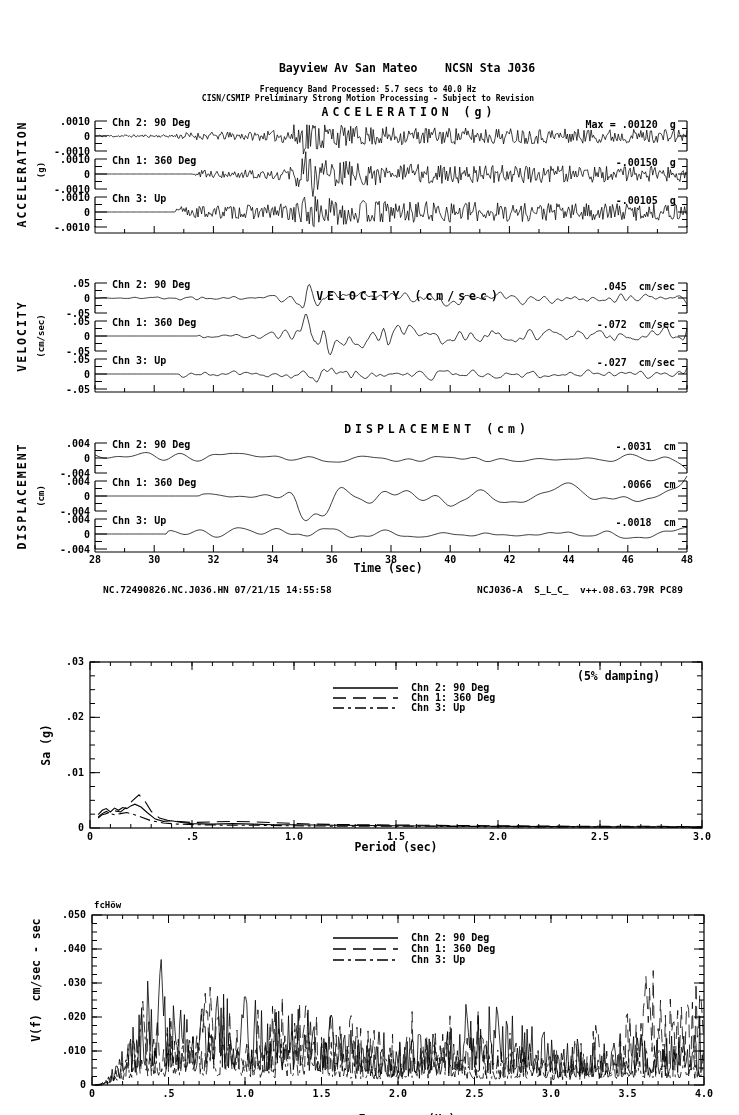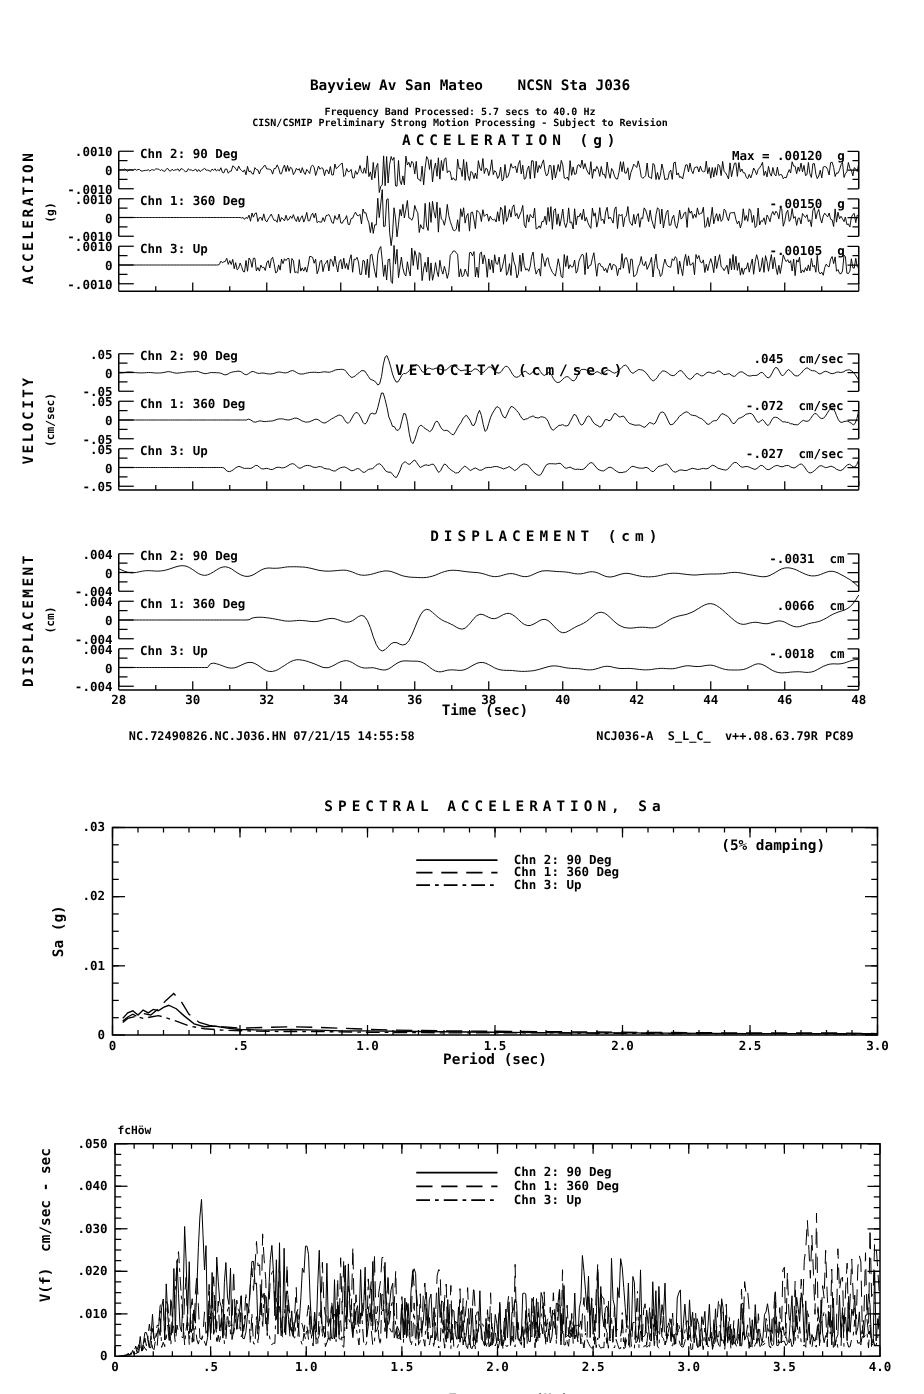--- a/index.html
+++ b/index.html
@@ -571,28 +571,27 @@
         <path d="M95.1 1085.0L96.3 1085.0L97.5 1084.7L98.7 1084.4L100.0 1084.8L101.2 1083.5L102.4 1084.2L103.6 1083.8L104.9 1083.8L106.1 1080.3L107.3 1083.2L108.5 1082.8L109.7 1082.5L111.0 1078.8L112.2 1069.2L113.4 1080.9L114.6 1075.4L115.9 1066.1L117.1 1066.0L118.3 1070.5L119.5 1077.8L120.8 1068.9L122.0 1051.4L123.2 1070.9L124.4 1069.9L125.7 1067.0L126.9 1062.1L128.1 1068.4L129.3 1045.9L130.6 1039.2L131.8 1072.0L133.0 1027.1L134.2 1052.2L135.5 1067.8L136.7 1066.8L137.9 1066.3L139.1 1014.8L140.3 1066.4L141.6 1008.4L142.8 1035.0L144.0 1061.0L145.2 1065.4L146.5 1037.3L147.7 981.2L148.9 1008.8L150.1 1051.5L151.4 1009.4L152.6 1065.7L153.8 1064.4L155.0 1047.9L156.3 1058.5L157.5 1030.2L158.7 998.0L159.9 973.6L161.2 959.5L162.4 987.8L163.6 1016.0L164.8 996.5L166.1 1069.5L167.3 1052.7L168.5 1066.5L169.7 1018.0L170.9 1067.4L172.2 1062.9L173.4 1005.7L174.6 1025.1L175.8 1041.2L177.1 1045.7L178.3 1070.5L179.5 1026.0L180.7 1010.0L182.0 1037.6L183.2 1043.6L184.4 1014.6L185.6 1071.6L186.9 1064.8L188.1 1045.4L189.3 1063.5L190.5 1053.8L191.8 1048.1L193.0 1036.5L194.2 1070.6L195.4 1071.0L196.7 1065.8L197.9 1053.1L199.1 1045.3L200.3 1027.2L201.5 1009.1L202.8 1009.1L204.0 1027.2L205.2 1026.5L206.4 1063.5L207.7 1052.1L208.9 1032.4L210.1 1037.9L211.3 1034.5L212.6 1059.1L213.8 1056.4L215.0 1032.4L216.2 1007.9L217.5 996.3L218.7 1016.8L219.9 1052.7L221.1 1007.8L222.4 1067.3L223.6 994.2L224.8 1068.6L226.0 1067.5L227.3 998.6L228.5 1067.8L229.7 1044.1L230.9 1055.3L232.1 1064.3L233.4 1048.7L234.6 1069.0L235.8 1058.2L237.0 1050.2L238.3 1055.1L239.5 1055.6L240.7 1037.9L241.9 1014.6L243.2 1018.0L244.4 996.9L245.6 996.9L246.8 1003.5L248.1 1039.0L249.3 1060.0L250.5 1068.9L251.7 1050.3L253.0 1065.5L254.2 1027.6L255.4 1000.2L256.6 1039.2L257.9 1063.8L259.1 1065.3L260.3 1069.5L261.5 1010.6L262.7 1061.0L264.0 1054.9L265.2 1070.6L266.4 1070.8L267.6 1023.7L268.9 1069.8L270.1 1043.6L271.3 1071.0L272.5 1071.4L273.8 1069.9L275.0 1070.0L276.2 1012.2L277.4 1060.2L278.7 1011.1L279.9 1048.3L281.1 1059.9L282.3 1070.1L283.6 1052.8L284.8 1048.9L286.0 1044.5L287.2 1058.9L288.5 1015.7L289.7 1052.9L290.9 1046.4L292.1 1013.8L293.3 1069.7L294.6 1061.3L295.8 1050.2L297.0 1057.4L298.2 1009.2L299.5 1051.1L300.7 1065.3L301.9 1063.5L303.1 1057.5L304.4 1034.6L305.6 1048.3L306.8 1048.7L308.0 1009.9L309.3 1070.6L310.5 1052.3L311.7 1043.4L312.9 1031.4L314.2 1026.6L315.4 1070.3L316.6 1065.6L317.8 1061.0L319.1 1064.4L320.3 1071.5L321.5 1043.4L322.7 1070.5L323.9 1038.5L325.2 1070.1L326.4 1042.8L327.6 1064.0L328.8 1032.9L330.1 1018.2L331.3 1015.0L332.5 1018.8L333.7 1057.7L335.0 1071.2L336.2 1062.9L337.4 1064.3L338.6 1057.4L339.9 1040.4L341.1 1033.9L342.3 1062.6L343.5 1039.8L344.8 1035.2L346.0 1061.5L347.2 1049.8L348.4 1071.8L349.7 1065.4L350.9 1030.1L352.1 1054.0L353.3 1040.7L354.5 1041.8L355.8 1065.9L357.0 1073.7L358.2 1039.6L359.4 1064.6L360.7 1067.3L361.9 1047.7L363.1 1048.8L364.3 1067.7L365.6 1071.5L366.8 1045.5L368.0 1073.8L369.2 1065.5L370.5 1056.5L371.7 1073.1L372.9 1068.2L374.1 1054.8L375.4 1075.8L376.6 1067.8L377.8 1046.8L379.0 1077.0L380.3 1075.7L381.5 1066.8L382.7 1065.3L383.9 1032.6L385.1 1071.1L386.4 1072.8L387.6 1076.6L388.8 1054.7L390.0 1065.5L391.3 1077.5L392.5 1074.3L393.7 1076.1L394.9 1073.4L396.2 1051.6L397.4 1058.7L398.6 1072.8L399.8 1041.8L401.1 1076.4L402.3 1076.8L403.5 1071.9L404.7 1047.2L406.0 1070.2L407.2 1041.5L408.4 1076.3L409.6 1050.0L410.9 1047.2L412.1 1039.4L413.3 1042.7L414.5 1071.8L415.7 1072.5L417.0 1072.6L418.2 1034.8L419.4 1034.5L420.6 1035.1L421.9 1064.6L423.1 1073.1L424.3 1073.3L425.5 1038.7L426.8 1042.3L428.0 1068.7L429.2 1038.9L430.4 1070.3L431.7 1058.0L432.9 1034.0L434.1 1038.5L435.3 1066.6L436.6 1072.3L437.8 1073.5L439.0 1063.1L440.2 1074.3L441.5 1069.5L442.7 1057.2L443.9 1062.7L445.1 1042.4L446.3 1043.6L447.6 1031.7L448.8 1072.8L450.0 1058.7L451.2 1028.4L452.5 1069.9L453.7 1068.3L454.9 1069.2L456.1 1056.5L457.4 1065.5L458.6 1066.7L459.8 1034.4L461.0 1068.1L462.3 1070.7L463.5 1046.2L464.7 1040.3L465.9 1004.4L467.2 1017.4L468.4 1032.6L469.6 1047.9L470.8 1021.0L472.1 1070.0L473.3 1038.3L474.5 1067.4L475.7 1057.0L476.9 1058.3L478.2 1015.4L479.4 1070.5L480.6 1029.2L481.8 1051.8L483.1 1061.5L484.3 1046.7L485.5 1044.7L486.7 1050.5L488.0 1070.4L489.2 1006.6L490.4 1039.5L491.6 1044.7L492.9 1069.6L494.1 1030.1L495.3 1038.1L496.5 1006.9L497.8 1014.2L499.0 1030.1L500.2 1046.1L501.4 1062.1L502.7 1026.4L503.9 1063.9L505.1 1064.4L506.3 1021.2L507.5 1025.9L508.8 1068.1L510.0 1071.1L511.2 1062.4L512.4 1015.9L513.7 1068.1L514.9 1069.5L516.1 1067.9L517.3 1048.1L518.6 1060.0L519.8 1071.7L521.0 1072.9L522.2 1025.4L523.5 1061.5L524.7 1032.6L525.9 1072.2L527.1 1029.1L528.4 1059.8L529.6 1043.7L530.8 1052.3L532.0 1026.5L533.3 1070.9L534.5 1066.0L535.7 1060.2L536.9 1055.1L538.1 1069.5L539.4 1069.3L540.6 1075.3L541.8 1038.4L543.0 1034.4L544.3 1031.9L545.5 1076.2L546.7 1058.9L547.9 1043.3L549.2 1061.8L550.4 1071.4L551.6 1039.9L552.8 1061.2L554.1 1049.8L555.3 1074.2L556.5 1066.0L557.7 1054.9L559.0 1059.6L560.2 1076.9L561.4 1053.3L562.6 1059.8L563.9 1049.1L565.1 1076.0L566.3 1061.5L567.5 1043.4L568.7 1070.4L570.0 1069.2L571.2 1075.2L572.4 1047.0L573.6 1070.6L574.9 1076.1L576.1 1077.2L577.3 1039.0L578.5 1046.6L579.8 1076.3L581.0 1052.3L582.2 1073.2L583.4 1067.2L584.7 1075.7L585.9 1068.7L587.1 1075.1L588.3 1073.4L589.6 1070.6L590.8 1055.1L592.0 1076.9L593.2 1043.1L594.5 1042.5L595.7 1072.1L596.9 1068.6L598.1 1069.1L599.3 1075.1L600.6 1077.6L601.8 1055.8L603.0 1072.0L604.2 1043.7L605.5 1066.2L606.7 1063.1L607.9 1077.2L609.1 1076.2L610.4 1069.7L611.6 1051.5L612.8 1049.6L614.0 1043.0L615.3 1052.2L616.5 1073.0L617.7 1076.5L618.9 1075.6L620.2 1041.3L621.4 1076.4L622.6 1076.5L623.8 1073.3L625.1 1074.0L626.3 1073.0L627.5 1073.0L628.7 1076.4L629.9 1075.0L631.2 1072.0L632.4 1053.8L633.6 1036.6L634.8 1075.5L636.1 1060.5L637.3 1037.8L638.5 1046.5L639.7 1057.1L641.0 1034.2L642.2 1044.0L643.4 1073.8L644.6 1040.7L645.9 1072.2L647.1 1059.3L648.3 1074.9L649.5 1067.6L650.8 1071.5L652.0 1073.0L653.2 1067.3L654.4 1059.7L655.7 1072.6L656.9 1039.9L658.1 1066.7L659.3 1074.1L660.5 1068.5L661.8 1070.0L663.0 1049.7L664.2 1050.7L665.4 1075.9L666.7 1038.4L667.9 1076.4L669.1 1070.7L670.3 1067.9L671.6 1036.1L672.8 1070.0L674.0 1049.2L675.2 1059.3L676.5 1053.6L677.7 1072.6L678.9 1037.1L680.1 1065.8L681.4 1047.3L682.6 1052.5L683.8 1036.1L685.0 1066.9L686.3 1061.8L687.5 1049.5L688.7 1073.8L689.9 1069.0L691.1 1070.1L692.4 1052.1L693.6 1052.0L694.8 1035.1L696.0 1043.6L697.3 1076.0L698.5 1075.5L699.7 1016.6L700.9 1072.7L702.2 1054.9L703.4 1061.0" fill="none" stroke="#000" stroke-width="0.8"></path>
         <path d="M333 938L398 938" fill="none" stroke="#000" stroke-width="1.4"></path>
         <text x="411" y="941" font-size="10" text-anchor="start">Chn 2: 90 Deg</text>
         <path d="M333 949L398 949" fill="none" stroke="#000" stroke-width="1.4" stroke-dasharray="13,7"></path>
         <text x="411" y="952" font-size="10" text-anchor="start">Chn 1: 360 Deg</text>
         <path d="M333 960L398 960" fill="none" stroke="#000" stroke-width="1.4" stroke-dasharray="11,4,3,4"></path>
         <text x="411" y="963" font-size="10" text-anchor="start">Chn 3: Up</text>
       </g>
     </svg>
 
-  <div class="abs cx t12" style="left:357px;top:61px;padding-left:38px;">Bayview Av San Mateo    NCSN Sta J036</div>
+  <div class="abs cx t12" style="left:388px;top:61px;padding-left:38px;">Bayview Av San Mateo    NCSN Sta J036</div>
   <div class="abs cx t8" style="left:368px;top:85px;">Frequency Band Processed: 5.7 secs to 40.0 Hz</div>
   <div class="abs cx t8" style="left:368px;top:94px;">CISN/CSMIP Preliminary Strong Motion Processing - Subject to Revision</div>
 
   <div class="abs cc ptitle" style="left:409px;top:112px;">ACCELERATION (g)</div>
   <div class="abs cc ptitle" style="left:409px;top:268px;margin-top:28px;">VELOCITY (cm/sec)</div>
   <div class="abs cc ptitle" style="left:409px;top:429px;margin-left:28px;">DISPLACEMENT (cm)</div>
-  <div class="abs cc ptitle" style="left:396px;top:645px;">SPECTRAL ACCELERATION, Sa</div>
 
   <div class="abs rot t12" style="left:22px;top:174px;letter-spacing:2px;">ACCELERATION</div>
   <div class="abs rot t9" style="left:41px;top:170px;">(g)</div>
   <div class="abs rot t12" style="left:22px;top:336px;letter-spacing:2px;">VELOCITY</div>
   <div class="abs rot t9" style="left:41px;top:336px;">(cm/sec)</div>
   <div class="abs rot t12" style="left:22px;top:496px;letter-spacing:2px;">DISPLACEMENT</div>
   <div class="abs rot t9" style="left:41px;top:496px;">(cm)</div>
   <div class="abs rot t12" style="left:46px;top:745px;">Sa (g)</div>
   <div class="abs rot t12" style="left:36px;top:960px;">cm/sec - sec</div>
   <div class="abs rot t12" style="left:36px;top:1028px;">V(f)</div>

